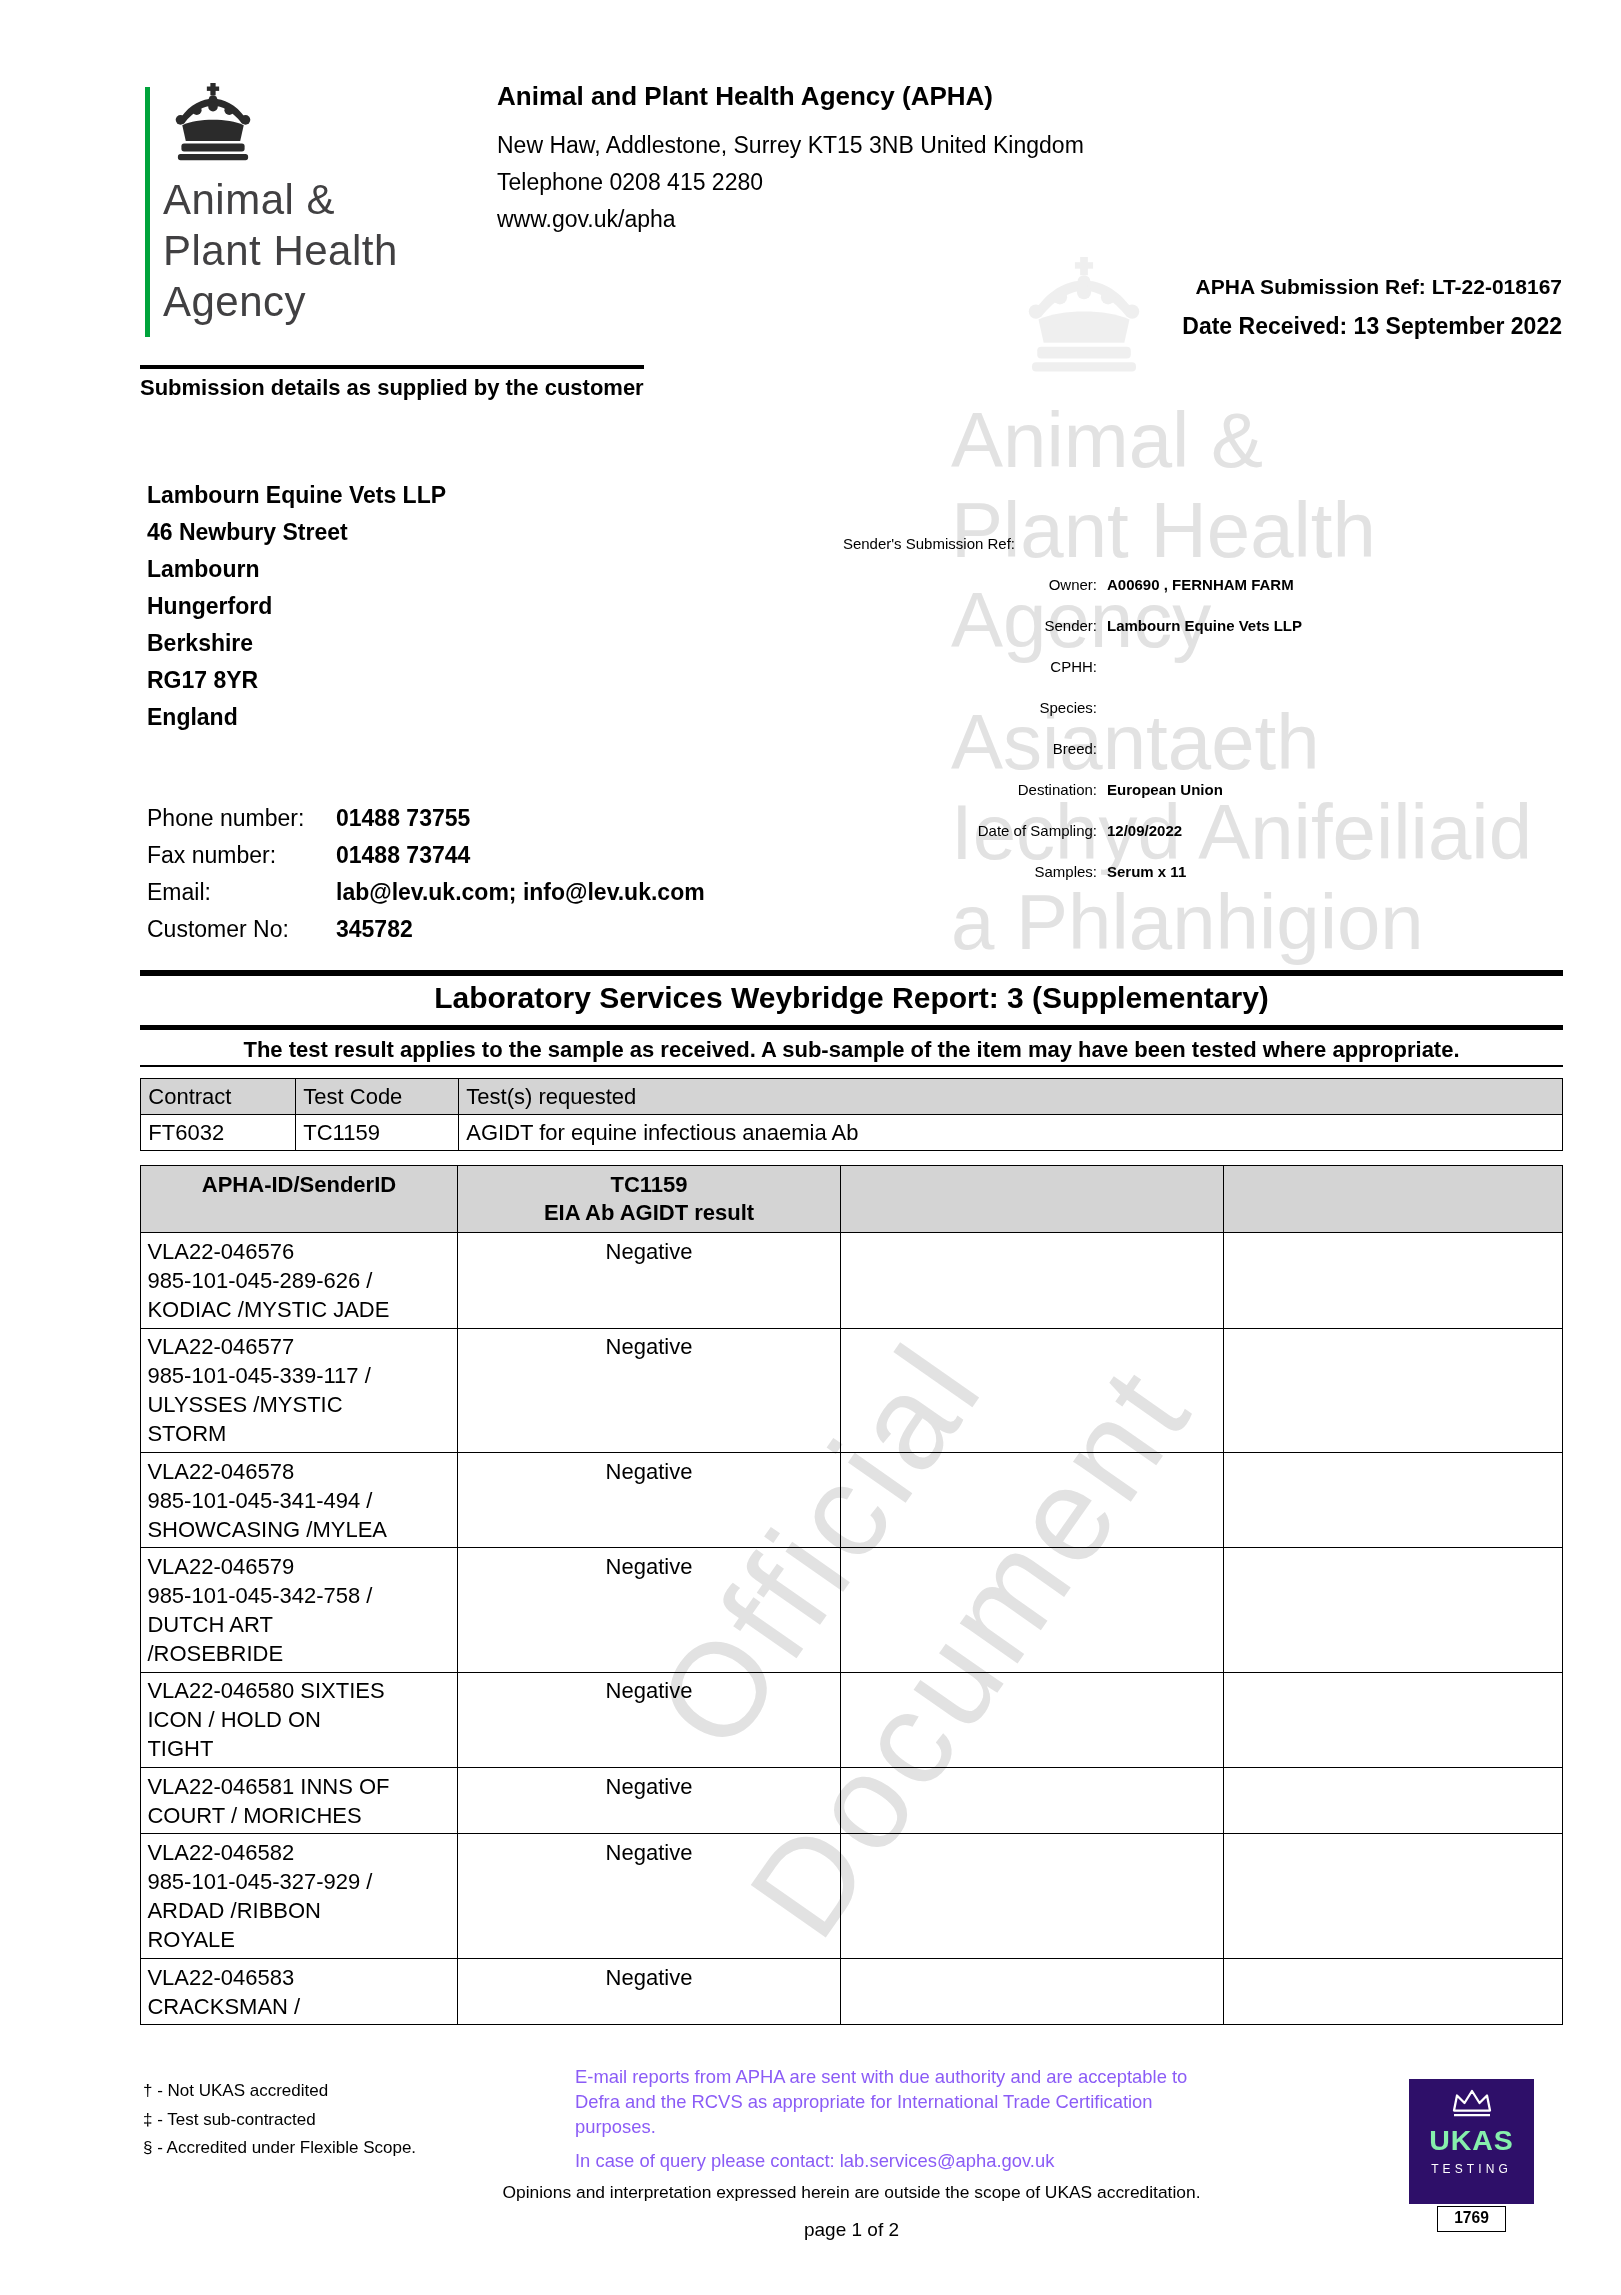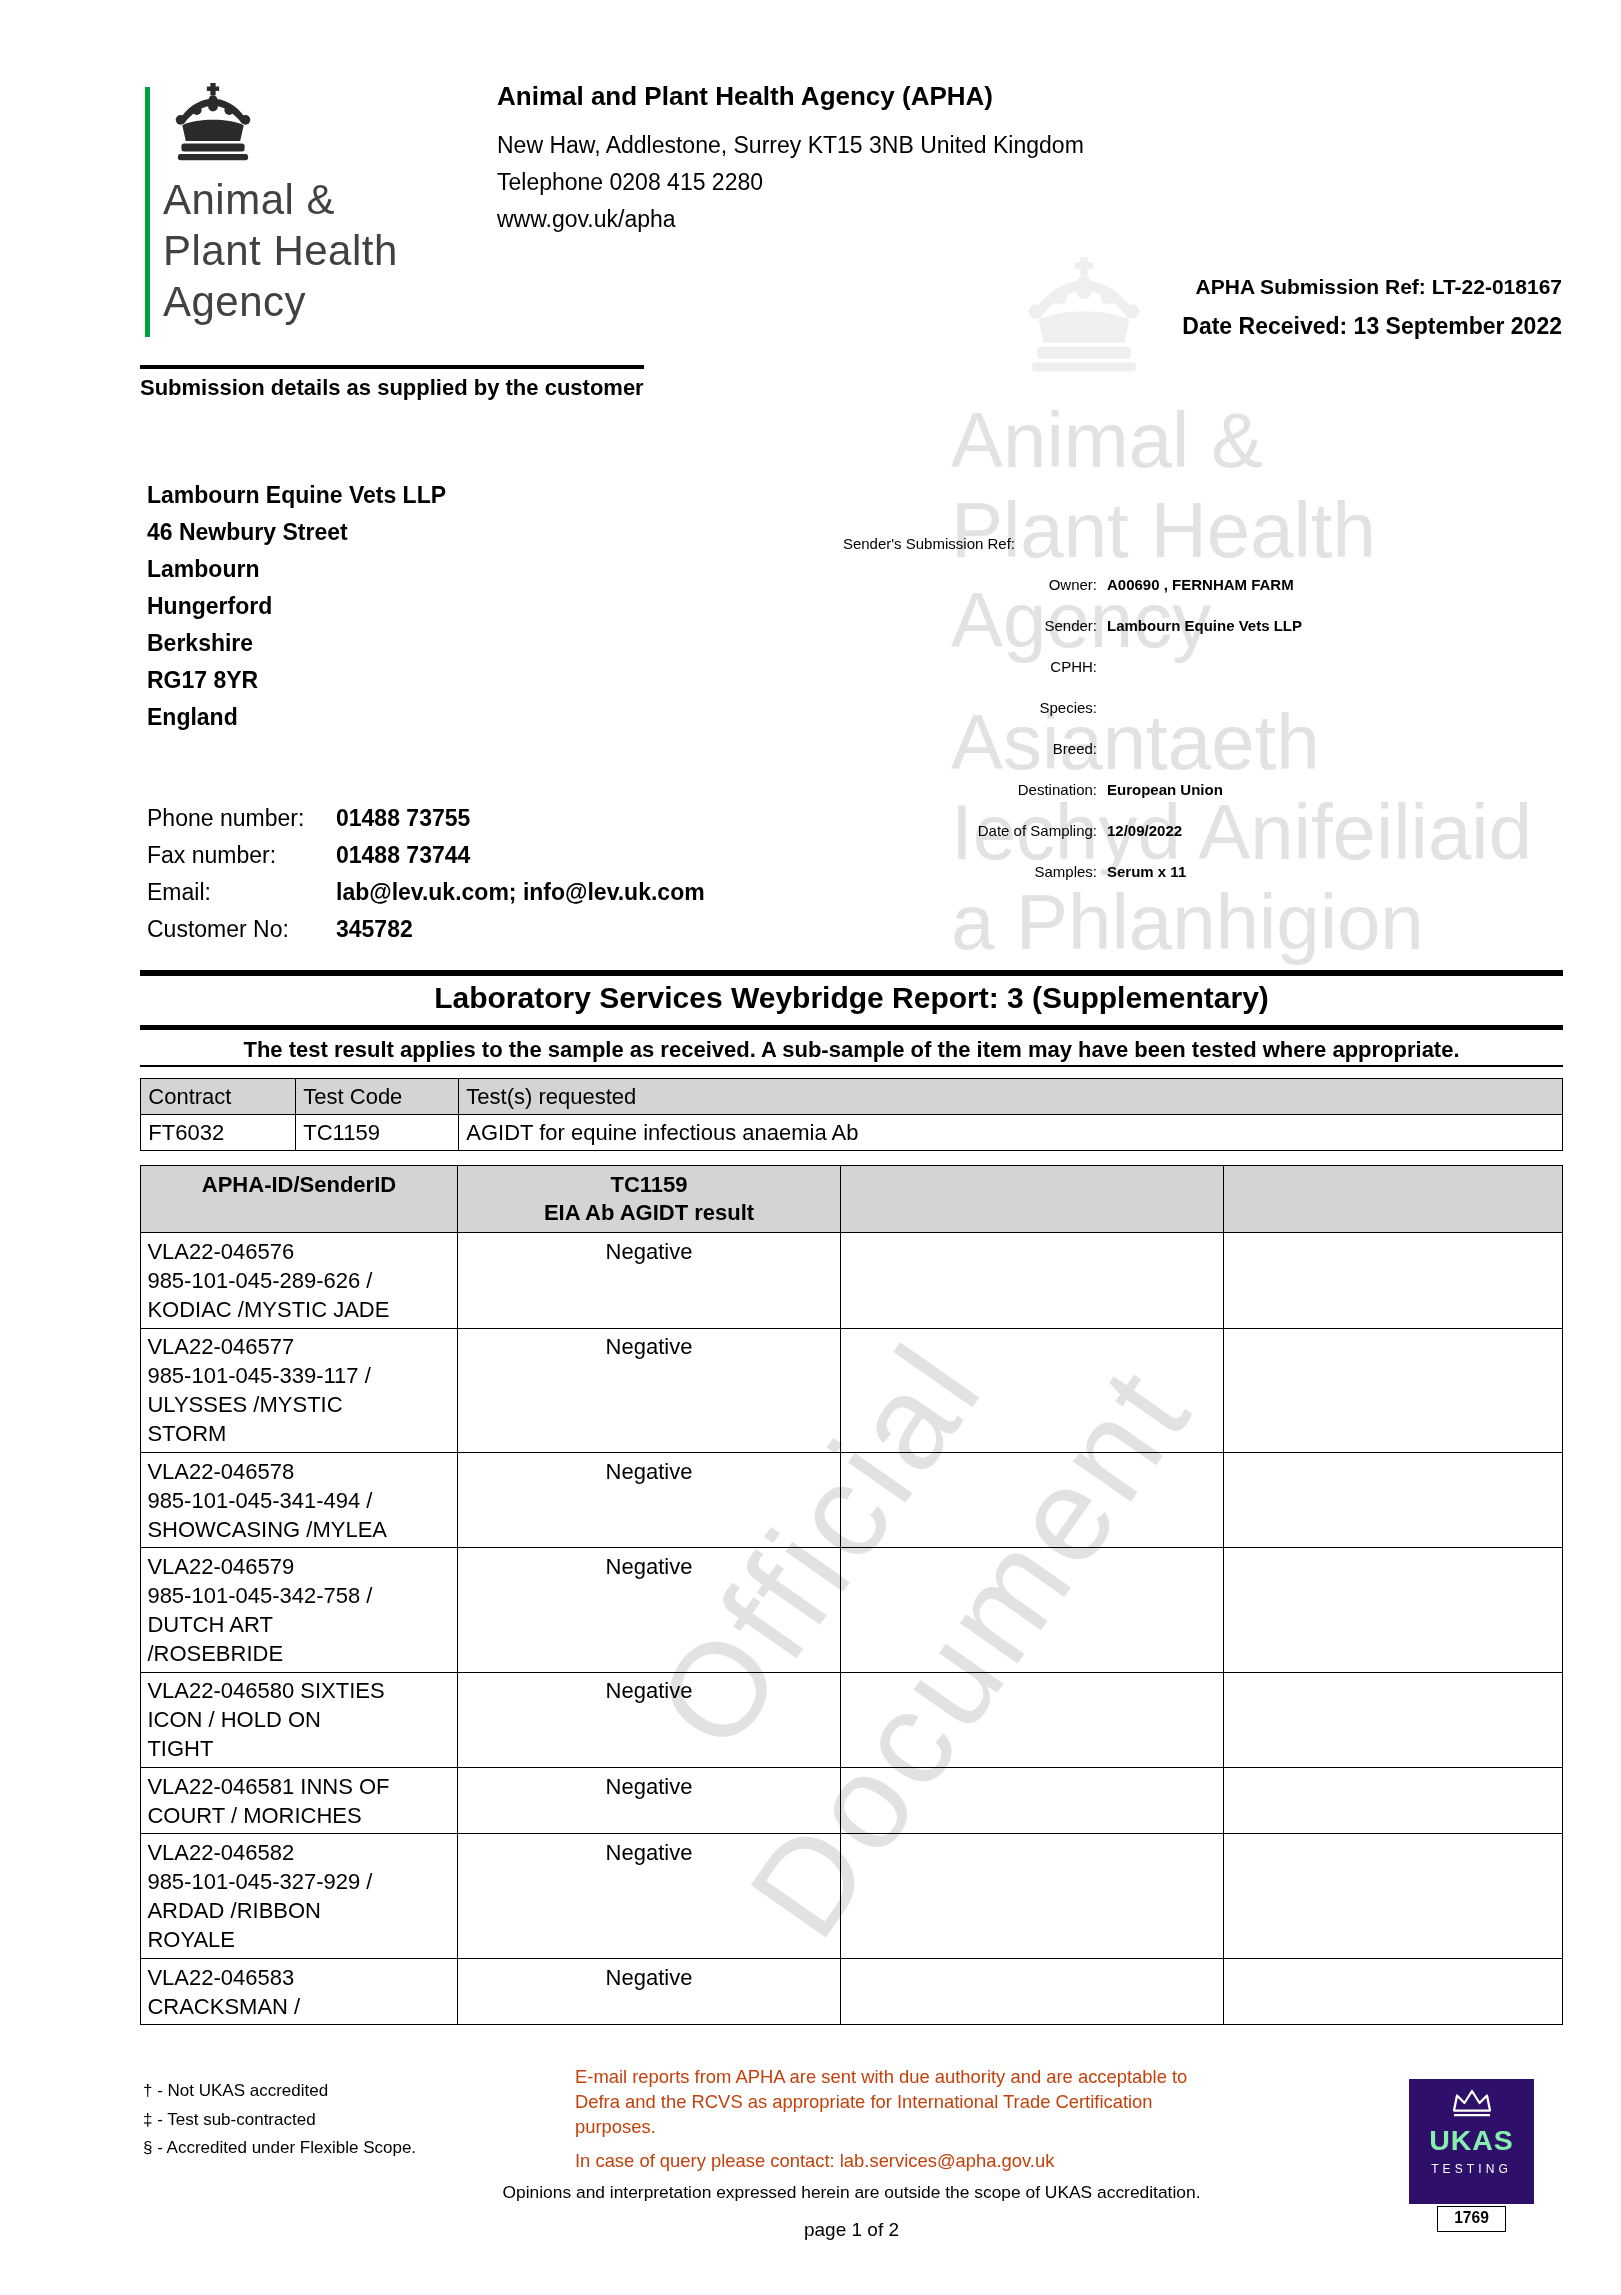--- a/index.html
+++ b/index.html
@@ -80,21 +80,21 @@
   #results-table { top:1165px; width:1423px; }
   #results-table th, #results-table td { border:1.8px solid #000; font-size:22px; vertical-align:top; }
   #results-table th { background:var(--table-header-bg, #d4d4d4); font-weight:bold;
     text-align:center; padding:4.6px 4.6px; line-height:28.5px; }
   #results-table td.id-cell { padding:3.7px 6.4px; line-height:29px; }
   #results-table td.result-cell { text-align:center; padding-top:3.7px; line-height:29px; }
 
   
   #daggers { position:absolute; left:143px; top:2077px; font-size:17px; line-height:28.5px; z-index:1; }
   #footer-gray { position:absolute; left:575px; top:2064px; width:808px; z-index:1;
-    font-size:18.4px; line-height:25px; color:#c2410c; }
+    font-size:18.4px; line-height:25px; color:#8b5cf6; }
   #query-contact { margin-top:9.2px; }
   #opinions { position:absolute; left:140px; top:2182px; width:1423px; text-align:center;
     font-size:17.4px; z-index:1; }
   #page-num { position:absolute; left:140px; top:2219px; width:1423px; text-align:center;
     font-size:19px; z-index:1; }
 
   #ukas-box { position:absolute; left:1409px; top:2079px; width:125px; height:125px;
     background:var(--ukas-purple, #2e0f69); z-index:2; text-align:center; }
   #ukas-crown { margin-top:9.2px; }
   #ukas-name { color:#86efac; font-size:28.5px; font-weight:bold; letter-spacing:0.9px; margin-top:0.9px; }

